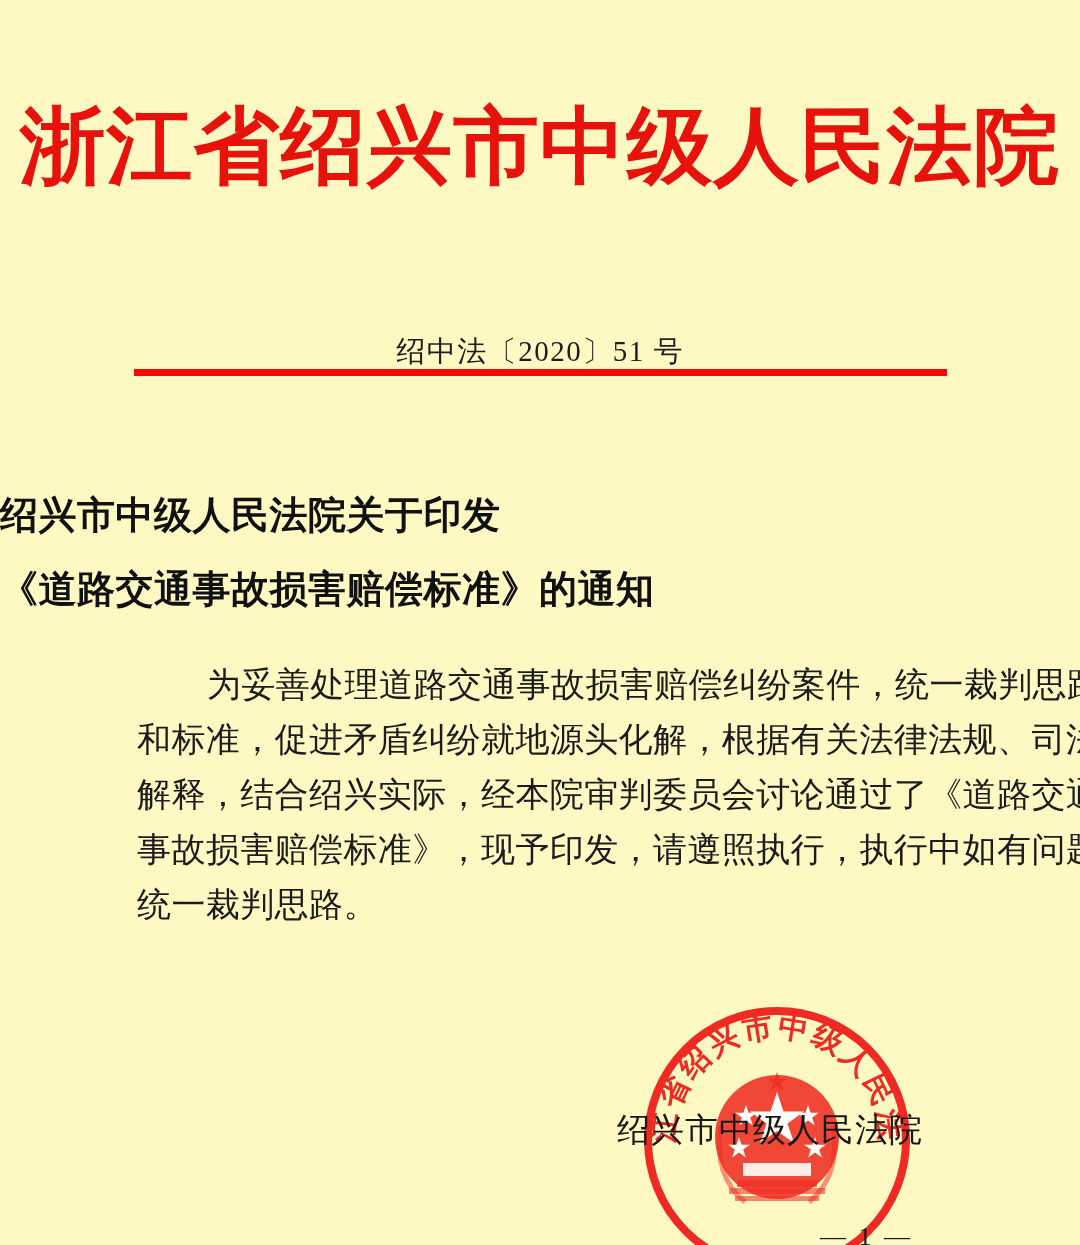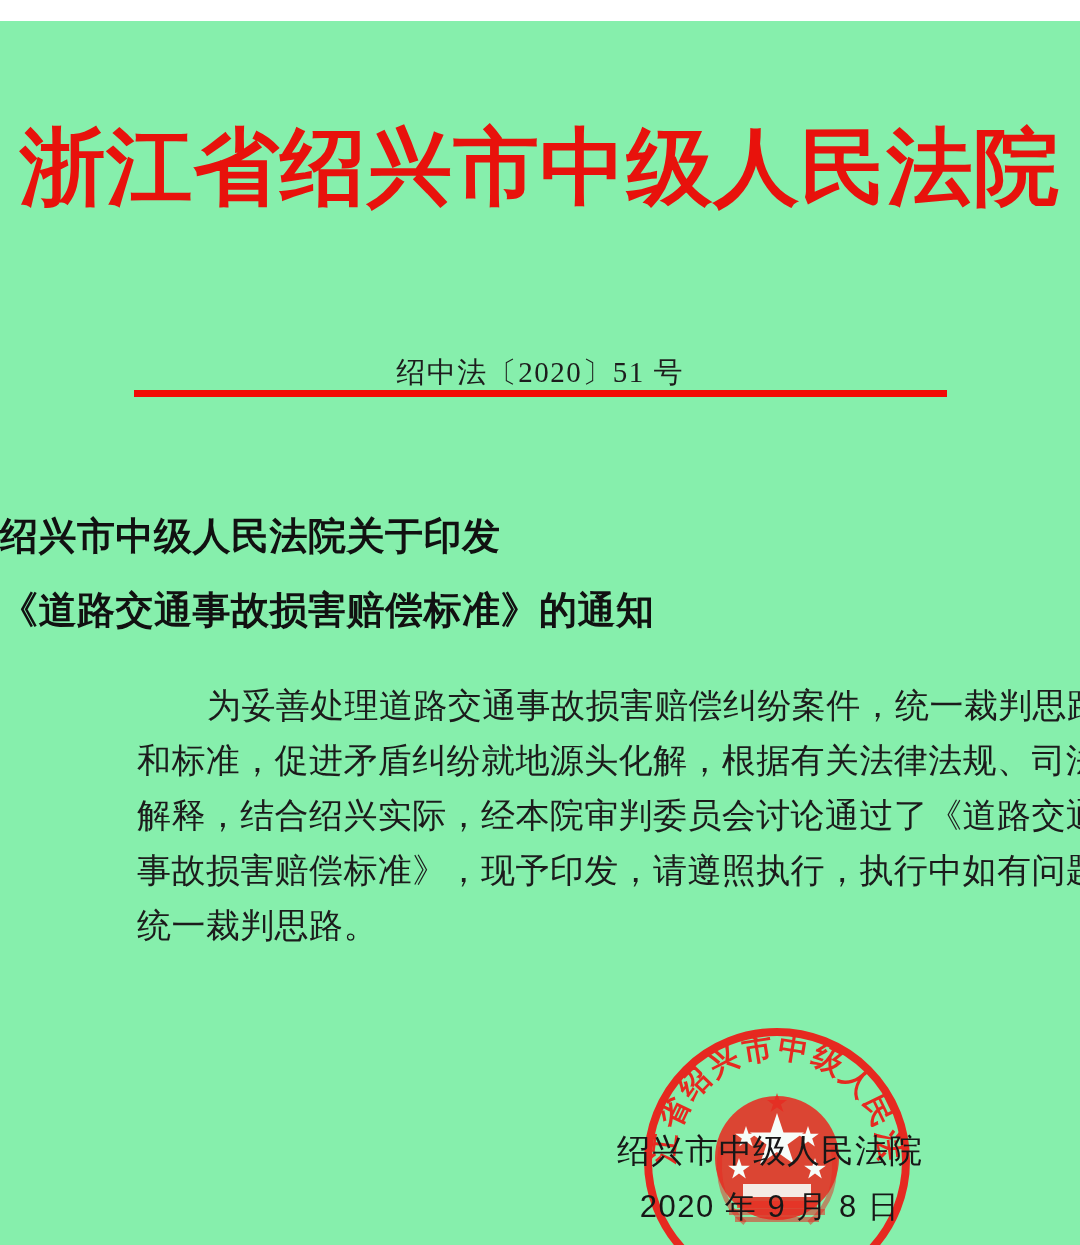--- a/index.html
+++ b/index.html
@@ -11,22 +11,21 @@
     width: 1080px;
     height: 1245px;
     position: relative;
     overflow: hidden;
     font-family: "Liberation Serif", "DejaVu Serif", serif;
     color: #1a1a1a;
   }
   .page {
     position: absolute;
     inset: 0;
-    background: #86efac;
-    margin-top: 21px;
+    background: #fef9c3;
   }
 
   
   .masthead {
     position: absolute;
     left: 0;
     right: 0;
     top: 104px;
     text-align: center;
   }
@@ -223,18 +222,17 @@
         <path d="M 78 120 q -8 50 24 76"></path>
         <path d="M 190 120 q 8 50 -24 76"></path>
       </g>
 
       <polygon fill="#ee1b16" opacity="0.8" points="134,66 136.5,73 144,73 138,77.5 140.5,85 134,80.5 127.5,85 130,77.5 124,73 131.5,73"></polygon>
     </svg>
   </div>
 
   <div class="signature">
     <div class="sig-line">绍兴市中级人民法院</div>
-    <div class="sig-line sig-date">2020 年 9 月 8 日</div>
   </div>
 
   <div class="page-number">— 1 —</div>
 
 </div>
 
 </body></html>

